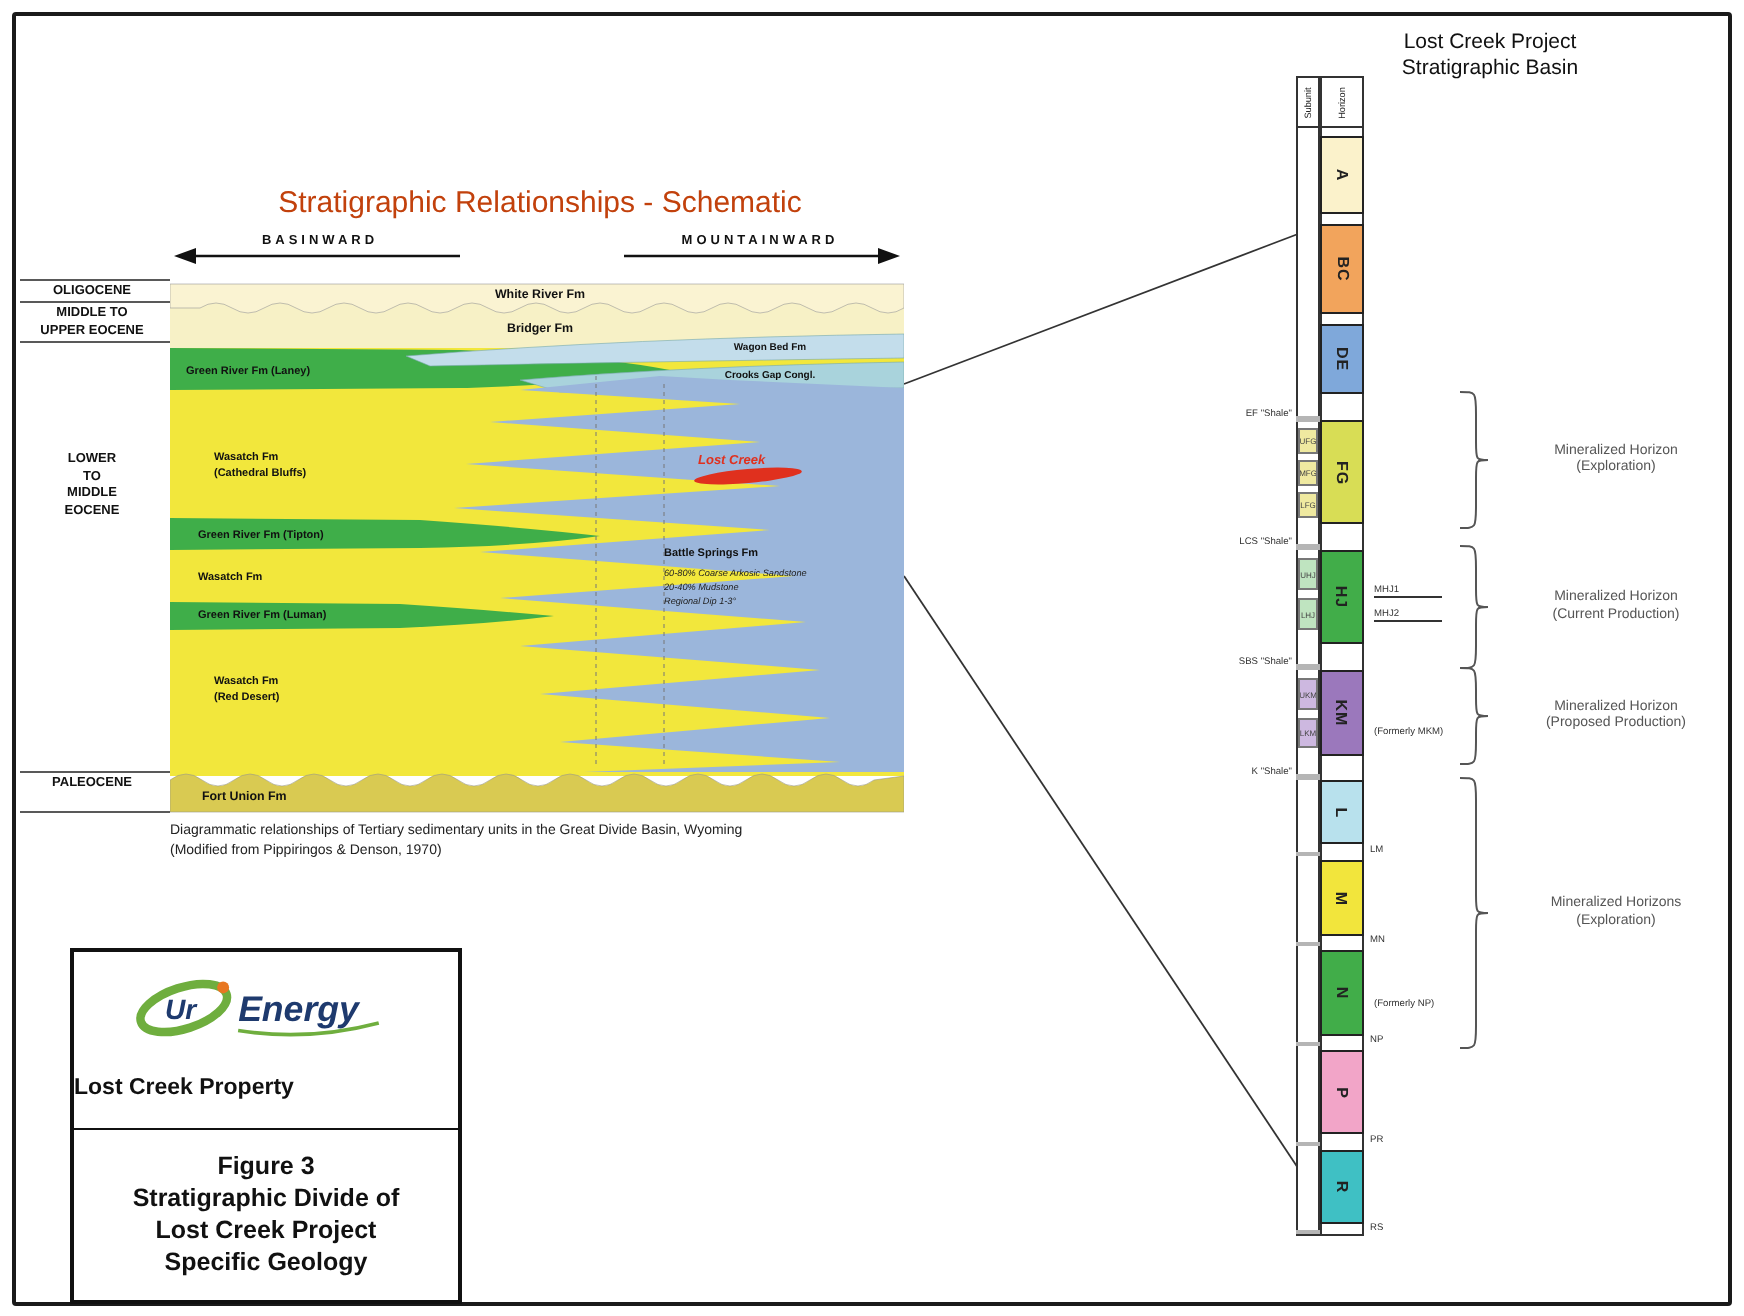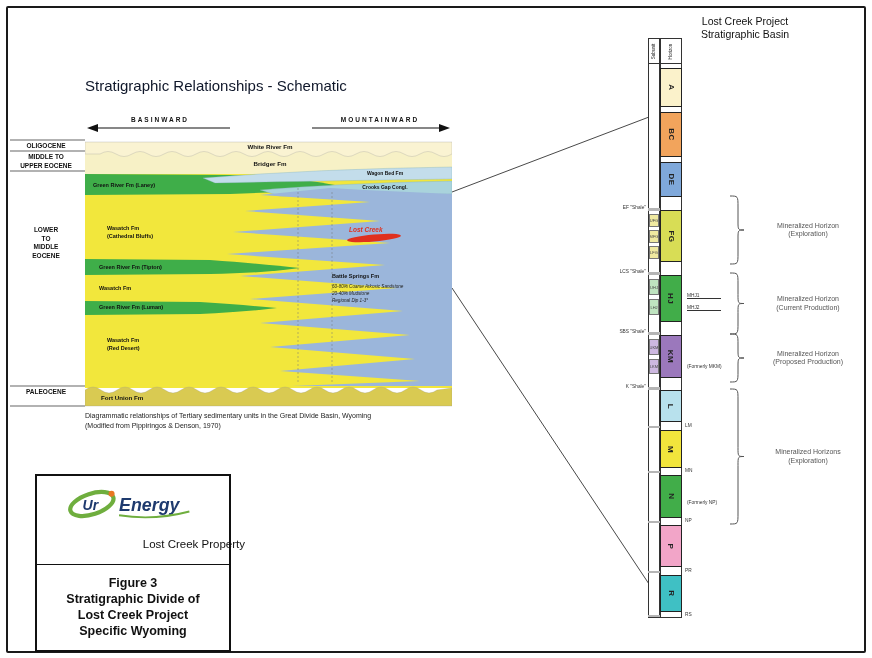--- a/index.html
+++ b/index.html
@@ -1,18 +1,18 @@
 <!DOCTYPE html>
 <html><head>
 <meta charset="utf-8">
 <style>
   html,body{margin:0;padding:0;background:#fff;}
   .page{position:relative;width:872px;height:658px;background:#fff;font-family:"Liberation Sans",sans-serif;overflow:hidden;}
   .frame{position:absolute;left:6px;top:6px;width:856px;height:643px;border:2px solid #1a1a1a;border-radius:2px;}
-  .sch-title{position:absolute;left:85px;top:77px;width:370px;text-align:left;font-size:15px;color:#0f172a;}
+  .sch-title{position:absolute;left:85px;top:93px;width:370px;text-align:center;font-size:15px;color:#c2410c;}
   .time-lbl{position:absolute;left:10px;width:72px;text-align:center;font-size:6.5px;font-weight:bold;color:#111;line-height:8.5px;}
   .caption{position:absolute;left:85px;top:411px;font-size:7px;color:#222;line-height:9.5px;}
   .col-title{position:absolute;left:655px;top:15px;width:180px;text-align:center;font-size:10.5px;color:#111;line-height:13px;}
   .column{position:absolute;left:615px;top:38px;width:256px;height:604px;}
   .column > div{position:absolute;}
   .strip{background:#fff;border:0.8px solid #333;box-sizing:border-box;}
   .hdr{width:12px;height:26px;border:0.8px solid #333;box-sizing:border-box;background:#fff;display:flex;align-items:center;justify-content:center;overflow:visible;}
   .hdr span{transform:rotate(-90deg);font-size:4.6px;color:#222;white-space:nowrap;}
   .unit{left:45px;width:22px;border:0.8px solid #222;box-sizing:border-box;display:flex;align-items:center;justify-content:center;}
   .unit span{transform:rotate(90deg);font-size:8px;font-weight:bold;color:#222;letter-spacing:0.5px;}
@@ -28,21 +28,21 @@
   .t-bold{font-weight:bold;font-size:5.5px;fill:#111;}
   .t-sm{font-weight:bold;font-size:5px;fill:#111;}
   .t-big{font-weight:bold;font-size:6.2px;fill:#111;}
   .t-it{font-style:italic;font-size:4.6px;fill:#222;}
   .t-red{font-weight:bold;font-style:italic;font-size:6.5px;}
   .t-mid{text-anchor:middle;}
   .titlebox{position:absolute;left:35px;top:474px;width:196px;height:178px;border:2px solid #111;box-sizing:border-box;background:#fff;}
   .logo{position:absolute;left:23px;top:6px;width:150px;height:44px;}
   .logo-ur{font-style:italic;font-weight:bold;font-size:15px;fill:#1E3A6E;}
   .logo-energy{font-style:italic;font-weight:bold;font-size:19px;fill:#1E3A6E;}
-  .tb-property{position:absolute;left:16px;top:62px;width:100%;text-align:right;font-size:11.5px;font-weight:normal;color:#111;}
+  .tb-property{position:absolute;left:0;top:62px;width:100%;text-align:left;font-size:11.5px;font-weight:bold;color:#111;}
   .tb-divider{position:absolute;left:0;top:88px;width:100%;border-top:1.6px solid #111;}
   .tb-figure{position:absolute;left:0;top:99px;width:100%;text-align:center;font-size:12.5px;font-weight:bold;color:#111;line-height:16px;}
 </style>
 </head>
 <body>
 
 <div class="page">
   <div class="frame"></div>
 
   <svg class="overlay" viewBox="0 0 872 658">
@@ -228,16 +228,16 @@
       <text x="24" y="29" class="logo-ur">Ur</text>
       <text x="63" y="30" class="logo-energy">Energy</text>
       <path d="M63,35 Q100,41 138,31" fill="none" stroke="#6FAE3E" stroke-width="2"></path>
     </svg>
     <div class="tb-property">Lost Creek Property</div>
     <div class="tb-divider"></div>
     <div class="tb-figure">
       <div>Figure 3</div>
       <div>Stratigraphic Divide of</div>
       <div>Lost Creek Project</div>
-      <div>Specific Wyoming</div>
+      <div>Specific Geology</div>
     </div>
   </div>
 </div>
 
 </body></html>

